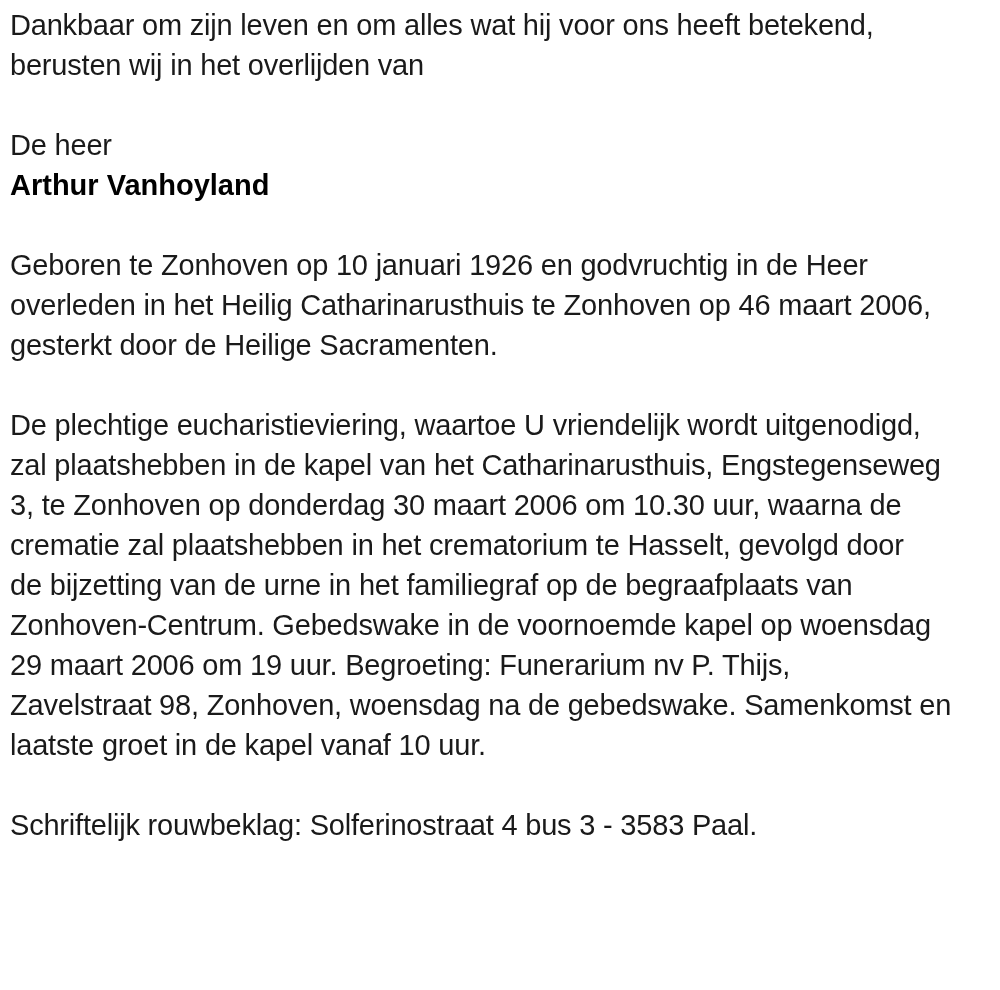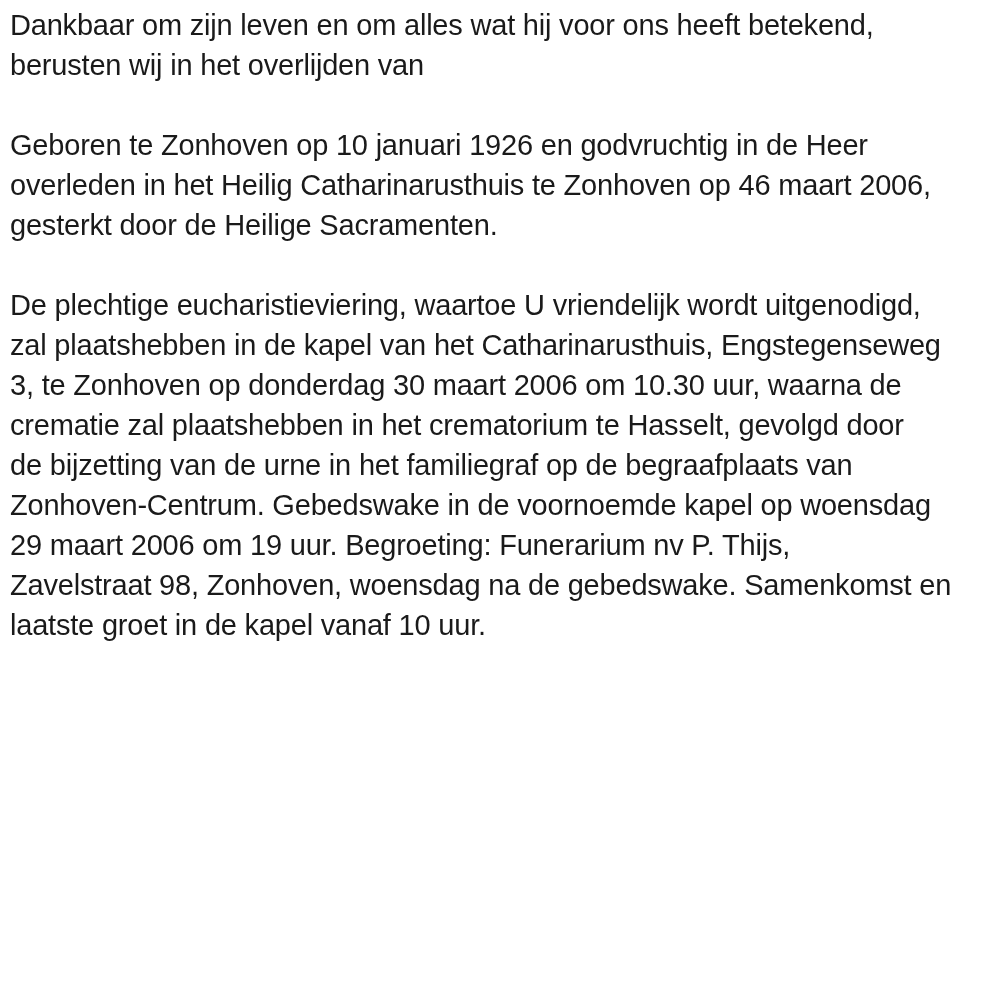--- a/index.html
+++ b/index.html
@@ -38,31 +38,34 @@
     }
   </style>
 </head>
 <body>
 
 <div class="document">
 
   <p class="para">Dankbaar om zijn leven en om alles wat hij voor ons heeft betekend,
 berusten wij in het overlijden van</p>
 
+  <p class="para no-gap">De heer</p>
 
+  <p class="para deceased-name">Arthur Vanhoyland</p>
 
   <p class="para">Geboren te Zonhoven op 10 januari 1926 en godvruchtig in de Heer
 overleden in het Heilig Catharinarusthuis te Zonhoven op 46 maart 2006,
 gesterkt door de Heilige Sacramenten.</p>
 
   <p class="para">De plechtige eucharistieviering, waartoe U vriendelijk wordt uitgenodigd,
 zal plaatshebben in de kapel van het Catharinarusthuis, Engstegenseweg
 3, te Zonhoven op donderdag 30 maart 2006 om 10.30 uur, waarna de
 crematie zal plaatshebben in het crematorium te Hasselt, gevolgd door
 de bijzetting van de urne in het familiegraf op de begraafplaats van
 Zonhoven-Centrum. Gebedswake in de voornoemde kapel op woensdag
 29 maart 2006 om 19 uur. Begroeting: Funerarium nv P. Thijs,
 Zavelstraat 98, Zonhoven, woensdag na de gebedswake. Samenkomst en
 laatste groet in de kapel vanaf 10 uur.</p>
 
+  <p class="para">Schriftelijk rouwbeklag: Solferinostraat 4 bus 3 - 3583 Paal.</p>
 
 
 </div>
 
 </body></html>

